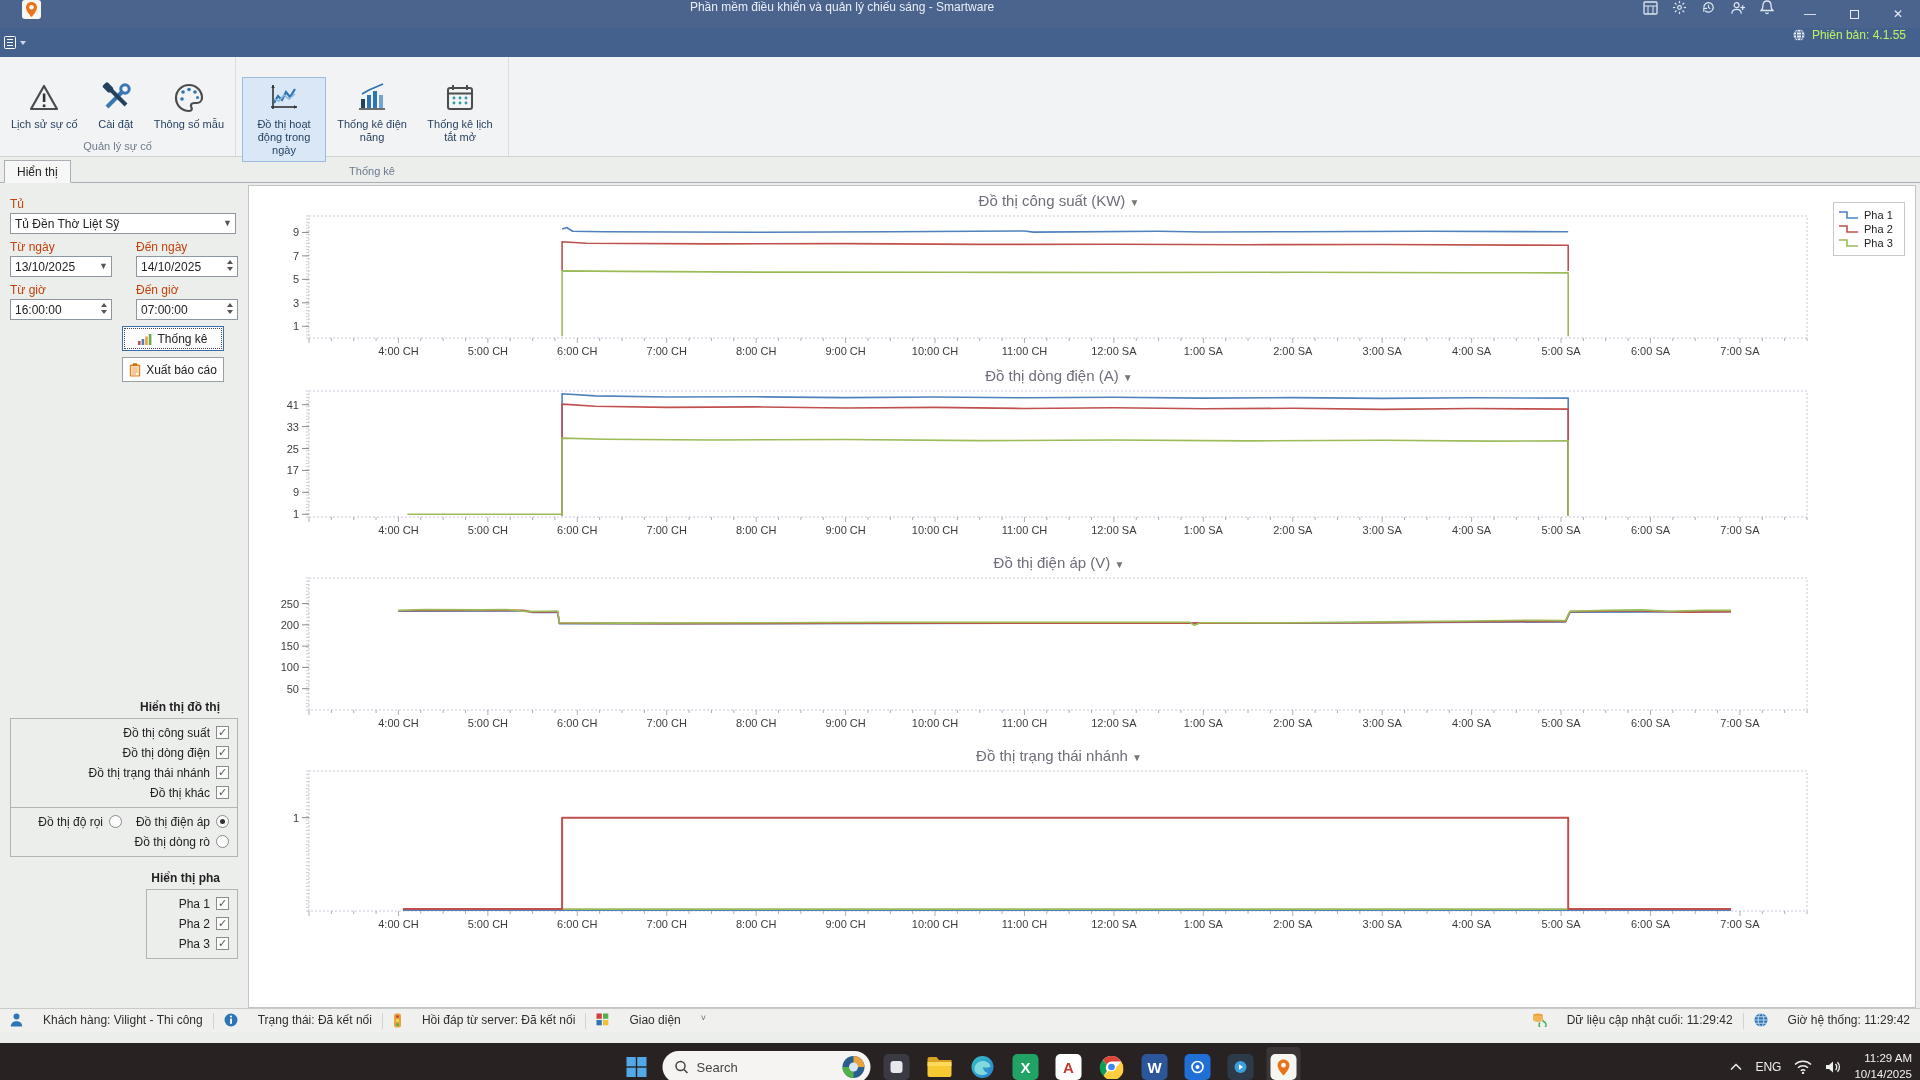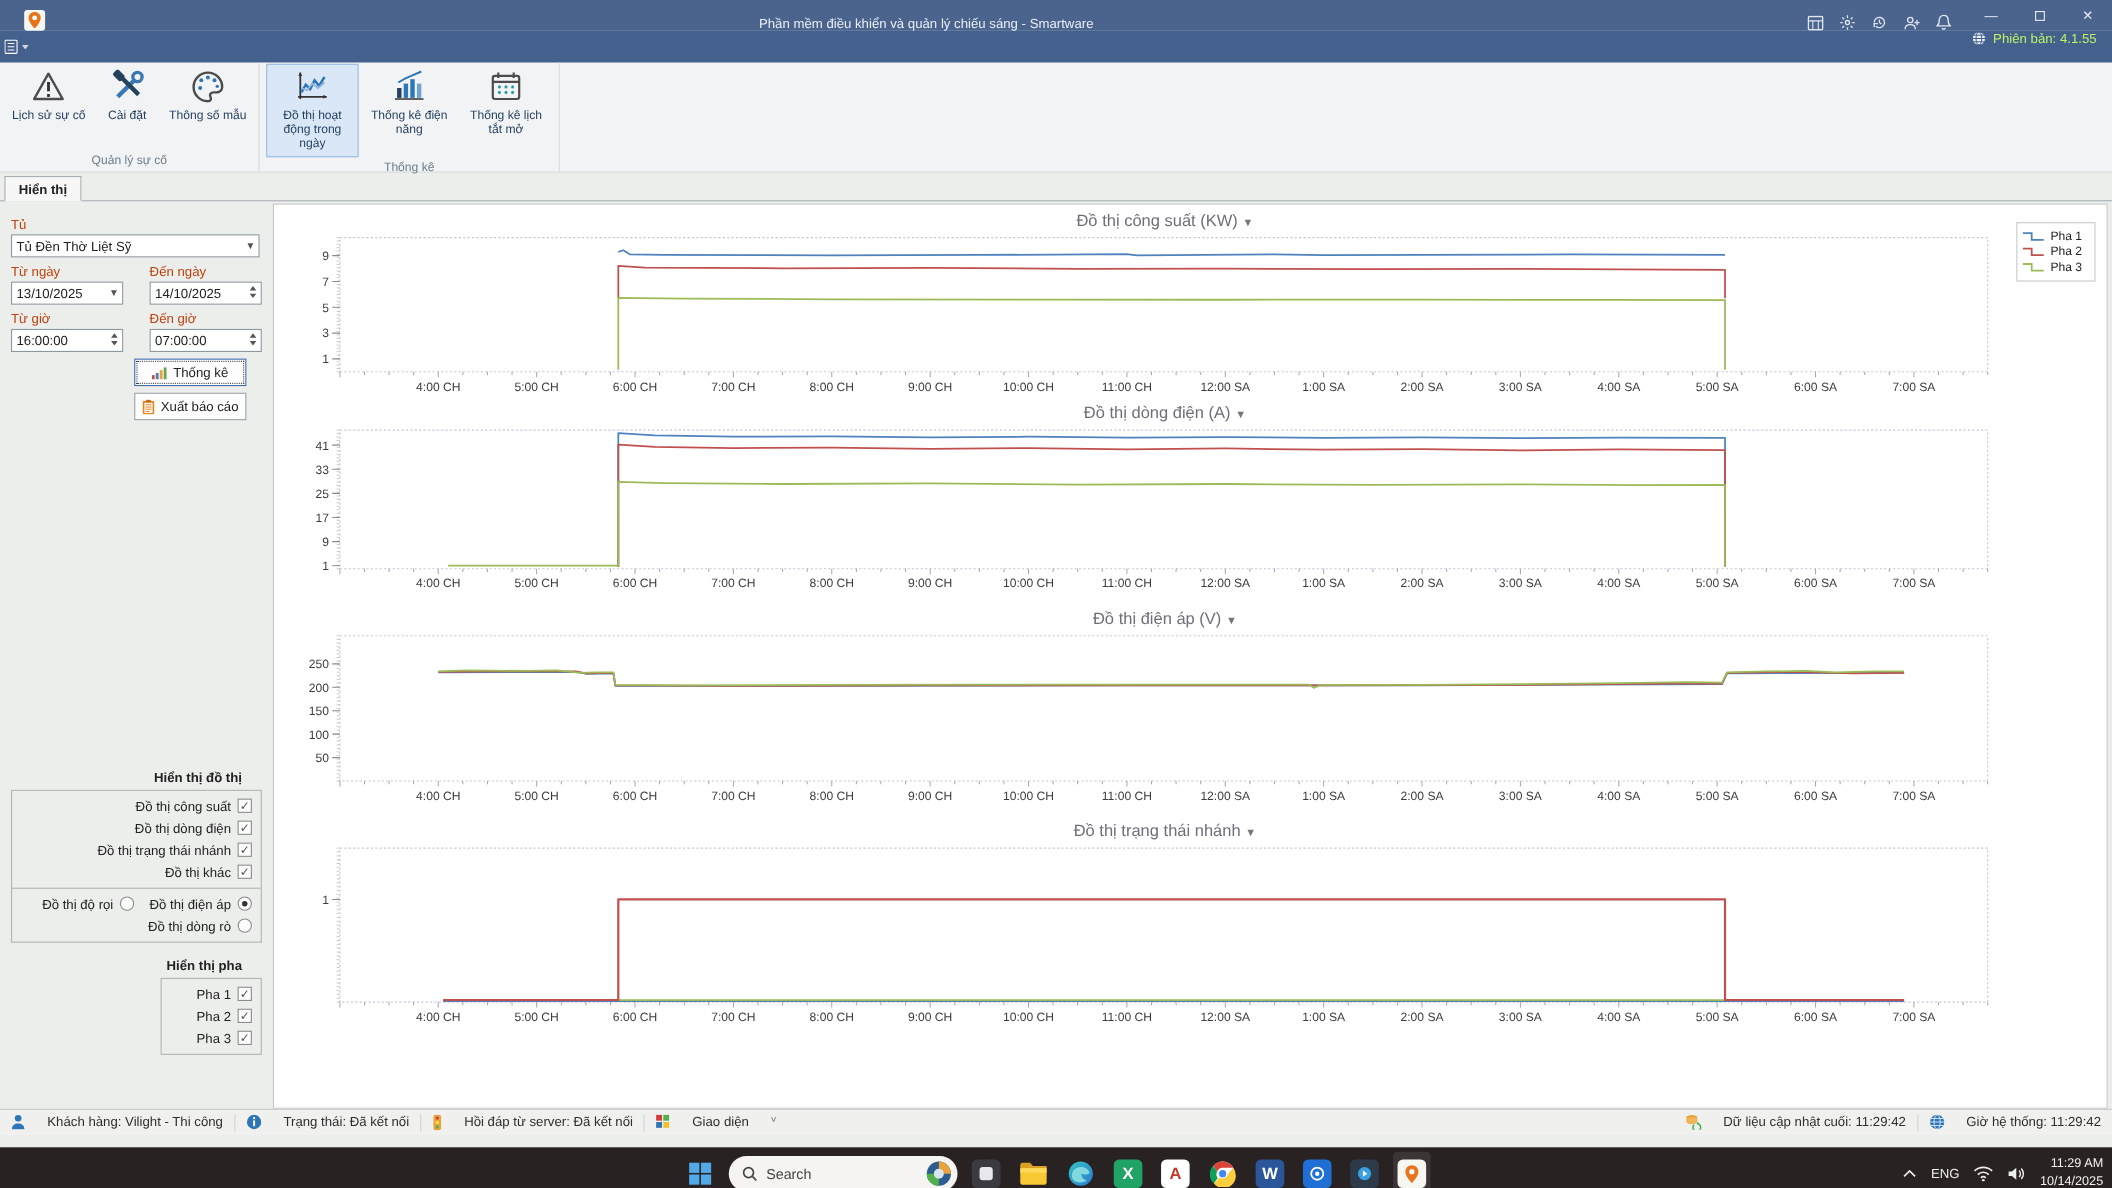--- a/index.html
+++ b/index.html
@@ -1,47 +1,47 @@
 <!DOCTYPE html>
 <html><head>
 <meta charset="utf-8">
 <style>
   * { margin:0; padding:0; box-sizing:border-box; }
   html,body { width:1920px; height:1080px; overflow:hidden; }
   body { font-family:"Liberation Sans","DejaVu Sans",sans-serif; background:#eceeec; position:relative; font-size:12px; color:#222; }
 
   
-  .titlebar { height:28px; background:#4a648e; display:flex; align-items:flex-end; color:#fff; padding-left:22px; }
+  .titlebar { height:28px; background:#4a648e; display:flex; align-items:flex-start; color:#fff; padding-left:22px; }
   .app-pin { width:19px; height:19px; background:#f7f7f2; border-radius:3px; display:flex; align-items:center; justify-content:center; }
   .tb-title { flex:1; text-align:center; font-size:12px; color:#eaeff7; }
   .tb-minis { display:flex; align-items:center; gap:14px; margin-right:14px; }
   .tb-minis svg { display:block; }
   .winbtn { width:44px; height:28px; display:flex; align-items:center; justify-content:center; color:#e8edf5; font-size:12px; }
   .maxbox { width:9px; height:9px; border:1px solid #e8edf5; }
 
   
   .menubar { height:29px; background:#44618e; display:flex; align-items:stretch; color:#fff; }
   .menu-burger { width:30px; display:flex; align-items:center; justify-content:center; gap:2px; }
   .mtabs { display:flex; align-items:flex-end; margin-left:72px; }
   .mtab { padding:6px 16px 7px; font-weight:bold; font-size:12px; color:#f0f3f8; }
   .mtab.sel { background:#d6d7d8; color:#141414; }
   .menu-right { margin-left:auto; display:flex; align-items:flex-start; gap:6px; padding-right:14px; font-size:12px; color:#bef264; }
 
   
   .ribbon { background:#f2f3f4; border-bottom:1px solid #cfd3d6; display:flex; height:100px; }
-  .rb-group { display:flex; flex-direction:column; border-right:1px solid #dadcdf; padding:1px 6px 0; }
+  .rb-group { display:flex; flex-direction:column; border-right:1px solid #dadcdf; padding:20px 6px 0; }
   .rb-row { display:flex; flex:1; align-items:flex-start; gap:4px; }
   .rb-btn { min-width:58px; max-width:84px; padding:4px 4px 3px; display:flex; flex-direction:column; align-items:center; gap:4px; border:1px solid transparent; }
   .rb-btn.sel { background:#d9e7f7; border-color:#9cbce2; }
   .rb-btn .lbl { font-size:11px; line-height:1.2; text-align:center; color:#1f3c5c; }
   .rb-glabel { text-align:center; font-size:11px; color:#6b7b8b; padding:3px 0 4px; }
 
   
   .doctab-row { height:26px; background:#eceeec; border-bottom:1px solid #a8aeb4; display:flex; align-items:flex-end; padding-left:4px; }
-  .doctab { background:#f6f7f6; border:1px solid #a8aeb4; border-bottom:1px solid #f6f7f6; margin-bottom:-1px; padding:4px 12px 3px; font-weight:bold; font-size:12px; }
+  .doctab { background:#f6f7f6; border:1px solid #a8aeb4; border-bottom:1px solid #f6f7f6; margin-bottom:-1px; padding:4px 12px 3px; font-weight:normal; font-size:12px; }
 
   
   .main { position:absolute; top:183px; bottom:72px; left:0; right:0; display:flex; }
   .sidebar { width:246px; padding:8px 8px 0 10px; }
   .sb-label { font-size:12px; color:#c2410c; margin:6px 0 2px; }
   .field { position:relative; background:#fff; border:1px solid #8f979e; height:21px; display:flex; align-items:center; padding:0 4px; font-size:12px; }
   .field .caret { position:absolute; right:3px; top:4px; color:#555; font-size:9px; }
   .spin { position:absolute; right:1px; top:1px; width:13px; display:flex; flex-direction:column; gap:1px; }
   .spin i { display:block; width:0; height:0; border-left:3px solid transparent; border-right:3px solid transparent; margin:2px auto 0; }
   .spin .up { border-bottom:4px solid #555; }

